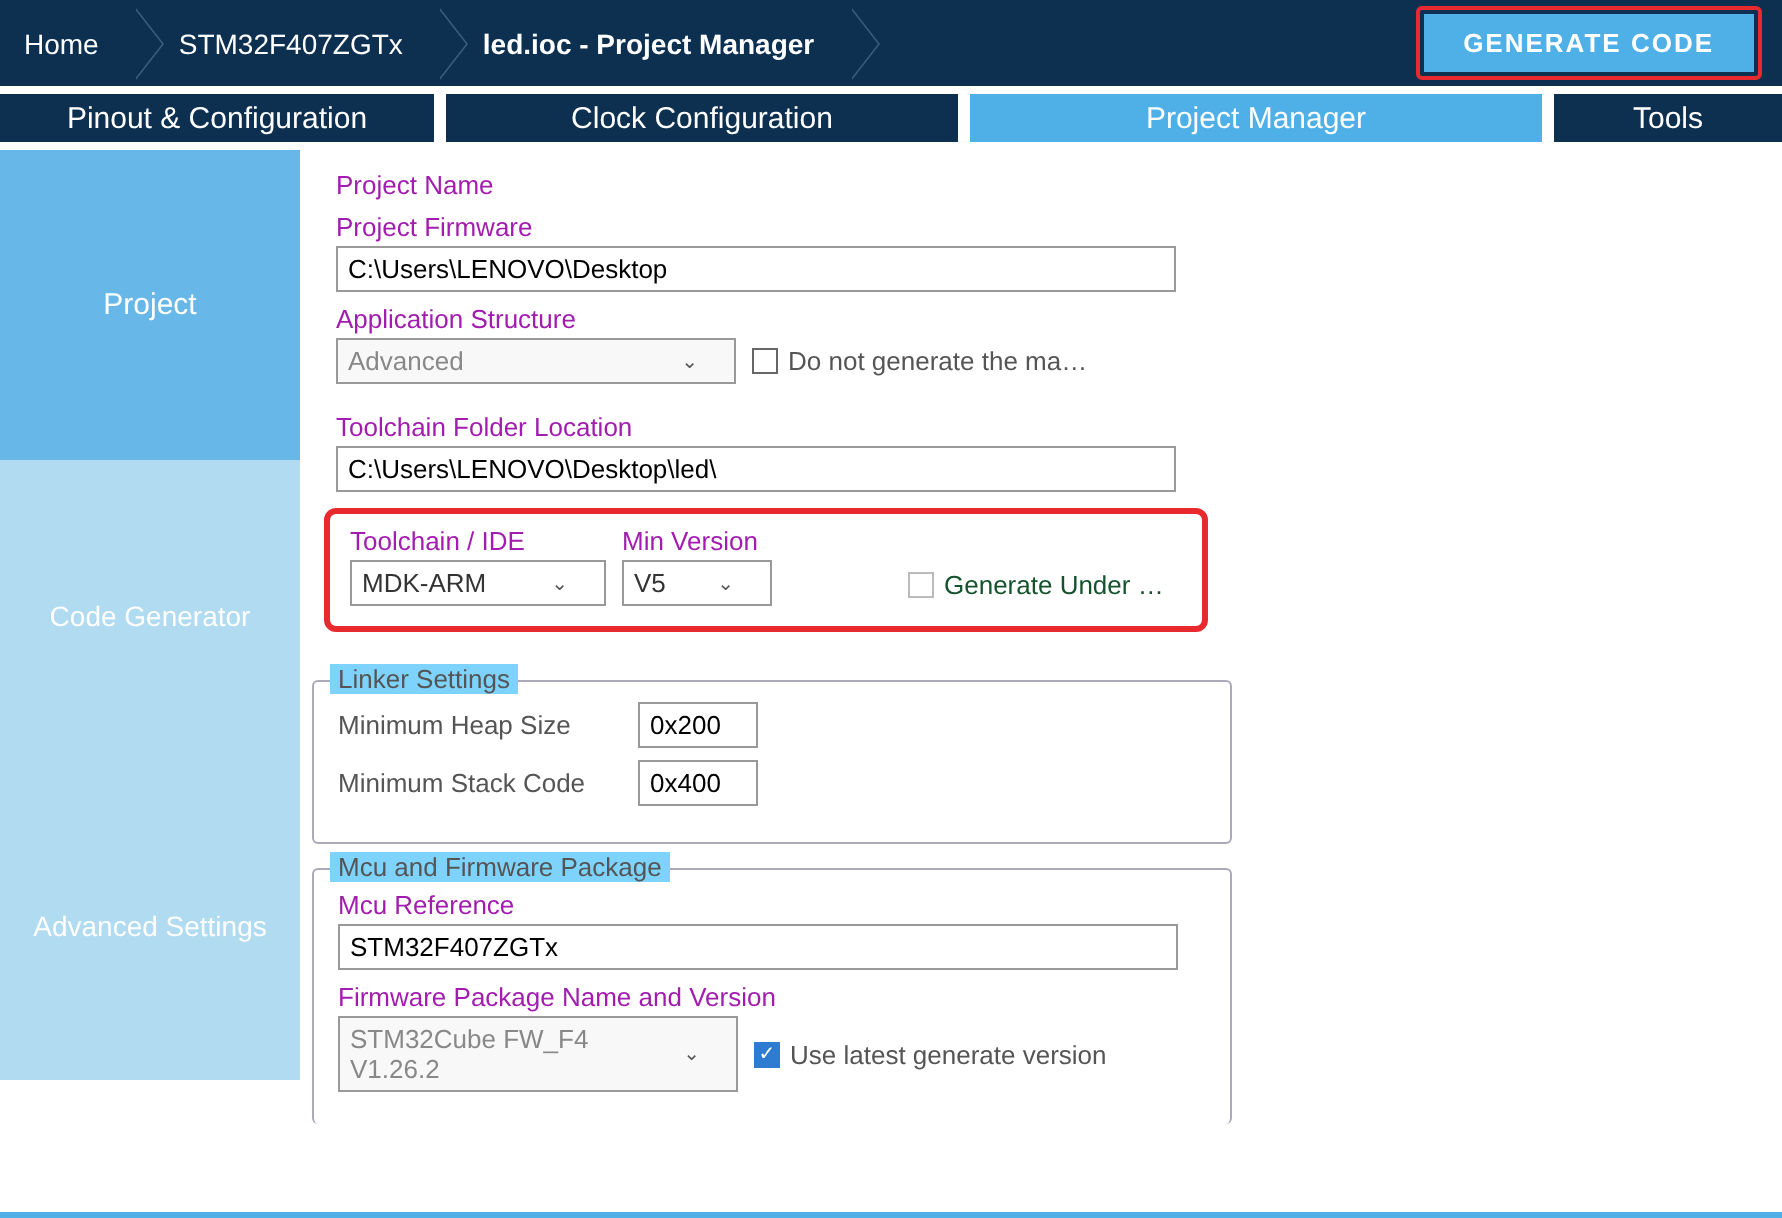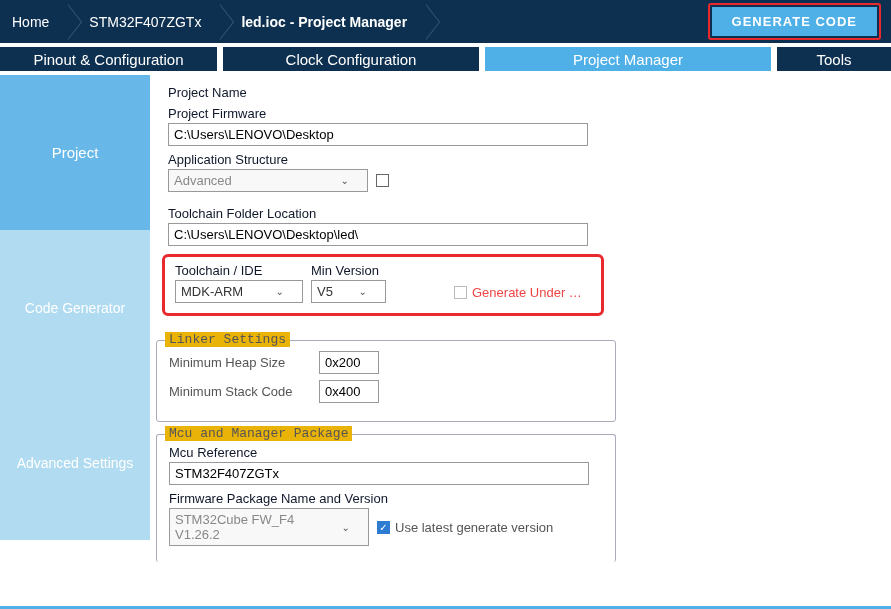--- a/index.html
+++ b/index.html
@@ -97,29 +97,28 @@
       margin-bottom: 12px;
       padding: 10px 12px 12px 12px;
       width: 460px;
       position: relative;
     }
     .fieldset.no-border { border: none; padding-top: 0; }
     .fieldset-legend {
       position: absolute;
       top: -9px;
       left: 8px;
-      background: #eab308;
+      background: #7dd3fc;
       padding: 0 4px;
       font-size: 13px;
       color: #555;
-      font-family: Liberation Mono, monospace;
     }
     
     .form-row { display: flex; align-items: center; gap: 8px; margin-bottom: 4px; }
-    .field-label { font-size: 13px; color: #0f172a; margin-top: 6px; margin-bottom: 2px; }
+    .field-label { font-size: 13px; color: #a21caf; margin-top: 6px; margin-bottom: 2px; }
     .text-input {
       border: 1px solid #999;
       padding: 3px 5px;
       font-size: 13px;
       width: 100%;
       background: #fff;
     }
     .text-input.small { width: 60px; }
     .select {
       border: 1px solid #999;
@@ -202,20 +201,21 @@
       <input class="text-input" style="width: 420px;" value="C:\Users\LENOVO\Desktop">
       
       <div class="field-label">Application Structure</div>
       <div class="form-row">
         <div class="select disabled" style="width:200px;">
           <span>Advanced</span>
             <span class="select-caret">⌄</span>
         </div>
         <label class="checkbox-row">
           <span class="checkbox"></span>
+          <span>Do not generate the ma…</span>
         </label>
       </div>
       
       <div class="field-label" style="margin-top:14px;">Toolchain Folder Location</div>
       <input class="text-input" style="width: 420px;" readonly="" value="C:\Users\LENOVO\Desktop\led\">
       
       <div class="red-highlight">
         <div class="tc-row">
           <div class="tc-block">
             <div class="field-label" style="margin-top:0;">Toolchain / IDE</div>
@@ -224,42 +224,42 @@
                 <span class="select-caret">⌄</span>
             </div>
           </div>
           <div class="tc-block">
             <div class="field-label" style="margin-top:0;">Min Version</div>
             <div class="select" style="width:75px;">
               <span>V5</span>
                 <span class="select-caret">⌄</span>
             </div>
           </div>
-          <label class="checkbox-row" style="margin-left:60px; margin-bottom:3px; color:#ef4444;">
+          <label class="checkbox-row" style="margin-left:60px; margin-bottom:3px; color:#14532d;">
             <span class="checkbox disabled"></span>
             <span>Generate Under …</span>
           </label>
         </div>
       </div>
     </div>
 
     <div class="fieldset">
       <span class="fieldset-legend">Linker Settings</span>
       <div class="linker-row">
         <span class="linker-label">Minimum Heap Size</span>
         <input class="text-input small" value="0x200" style="">
       </div>
       <div class="linker-row">
         <span class="linker-label">Minimum Stack Code</span>
         <input class="text-input small" value="0x400" style="">
       </div>
     </div>
 
     <div class="fieldset" style="border-bottom:none; margin-bottom:0;">
-      <span class="fieldset-legend">Mcu and Manager Package</span>
+      <span class="fieldset-legend">Mcu and Firmware Package</span>
       <div class="field-label" style="margin-top:0;">Mcu Reference</div>
       <input class="text-input" style="width: 420px;" readonly="" value="STM32F407ZGTx">
       
       <div class="field-label">Firmware Package Name and Version</div>
       <div class="form-row">
         <div class="select disabled" style="width:200px;">
           <span>STM32Cube FW_F4 V1.26.2</span>
             <span class="select-caret">⌄</span>
         </div>
         <label class="checkbox-row">

